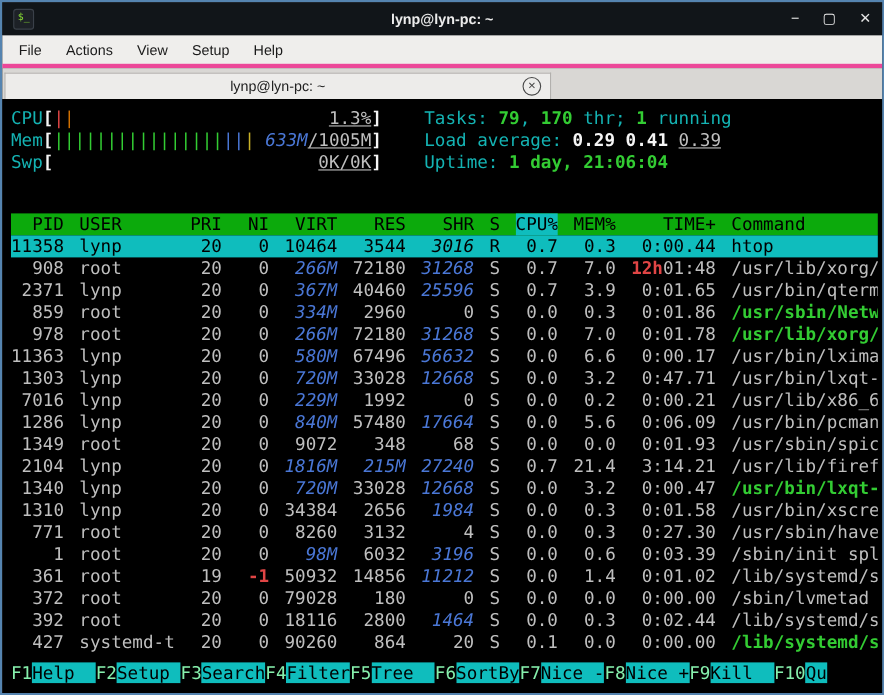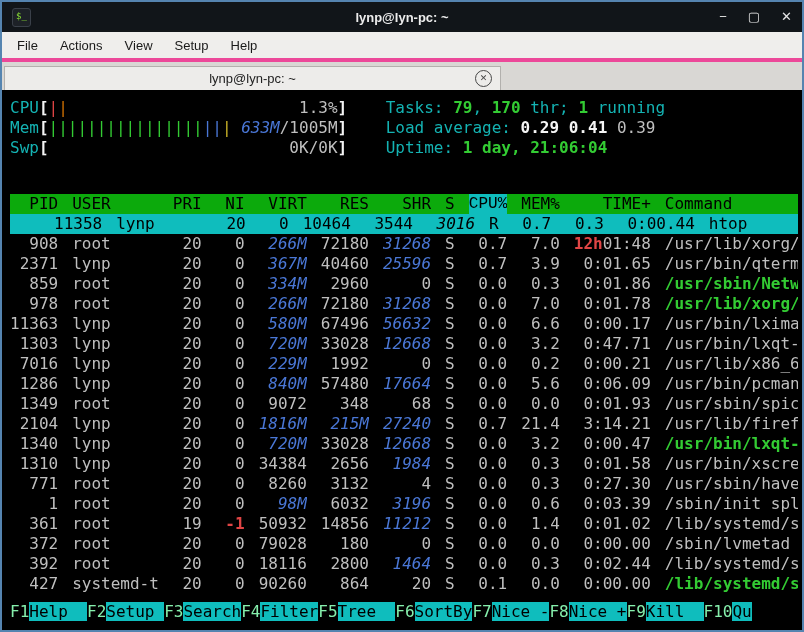--- a/index.html
+++ b/index.html
@@ -63,25 +63,25 @@
   .spacer-line{height:36px;}
   
   .prow{
     display:grid;
     grid-template-columns:5ch 9ch 3ch 3ch 5ch 5ch 5ch 1ch 4ch 4ch 8ch minmax(0,1fr);
     column-gap:1ch;height:20px;line-height:20px;white-space:pre;gap:14px;
   }
   .cell{overflow:hidden;}
   .cell.num{text-align:right;}
   .prow.header{background:var(--pal-header_bg,#0caa0c);color:#000;}
-  .prow.header .cell.sorted{background:var(--pal-selection_bg,#0fbdbd);font-family:Liberation Mono, monospace;}
-  .prow.selected{background:var(--pal-selection_bg,#0fbdbd);padding-left:44px;}
+  .prow.header .cell.sorted{background:var(--pal-selection_bg,#0fbdbd);}
+  .prow.selected{background:var(--pal-selection_bg,#0fbdbd);}
   .prow.selected .cell,.prow.selected .cell span{color:#000 !important;font-weight:normal !important;}
   
-  .c-fg{color:var(--pal-terminal_fg,#bfbfbf);}
+  .c-fg{color:var(--pal-terminal_fg,#bfbfbf);text-decoration:underline;}
   .c-cyan{color:var(--pal-cyan,#14b3b3);}
   .c-green{color:var(--pal-green_text,#33cc33);font-weight:bold;}
   .c-white{color:var(--pal-bright_white,#f5f5f5);}
   .c-blue{color:var(--pal-blue,#4a77d6);font-style:italic;}
   .c-red{color:var(--pal-red,#e04545);}
   .bold{font-weight:bold;}
   .bar-red{color:var(--pal-red,#e04545);}
   .bar-orange{color:var(--pal-orange,#d07000);}
   .bar-green{color:var(--pal-green_text,#33cc33);}
   .bar-blue{color:var(--pal-blue,#4a77d6);}

